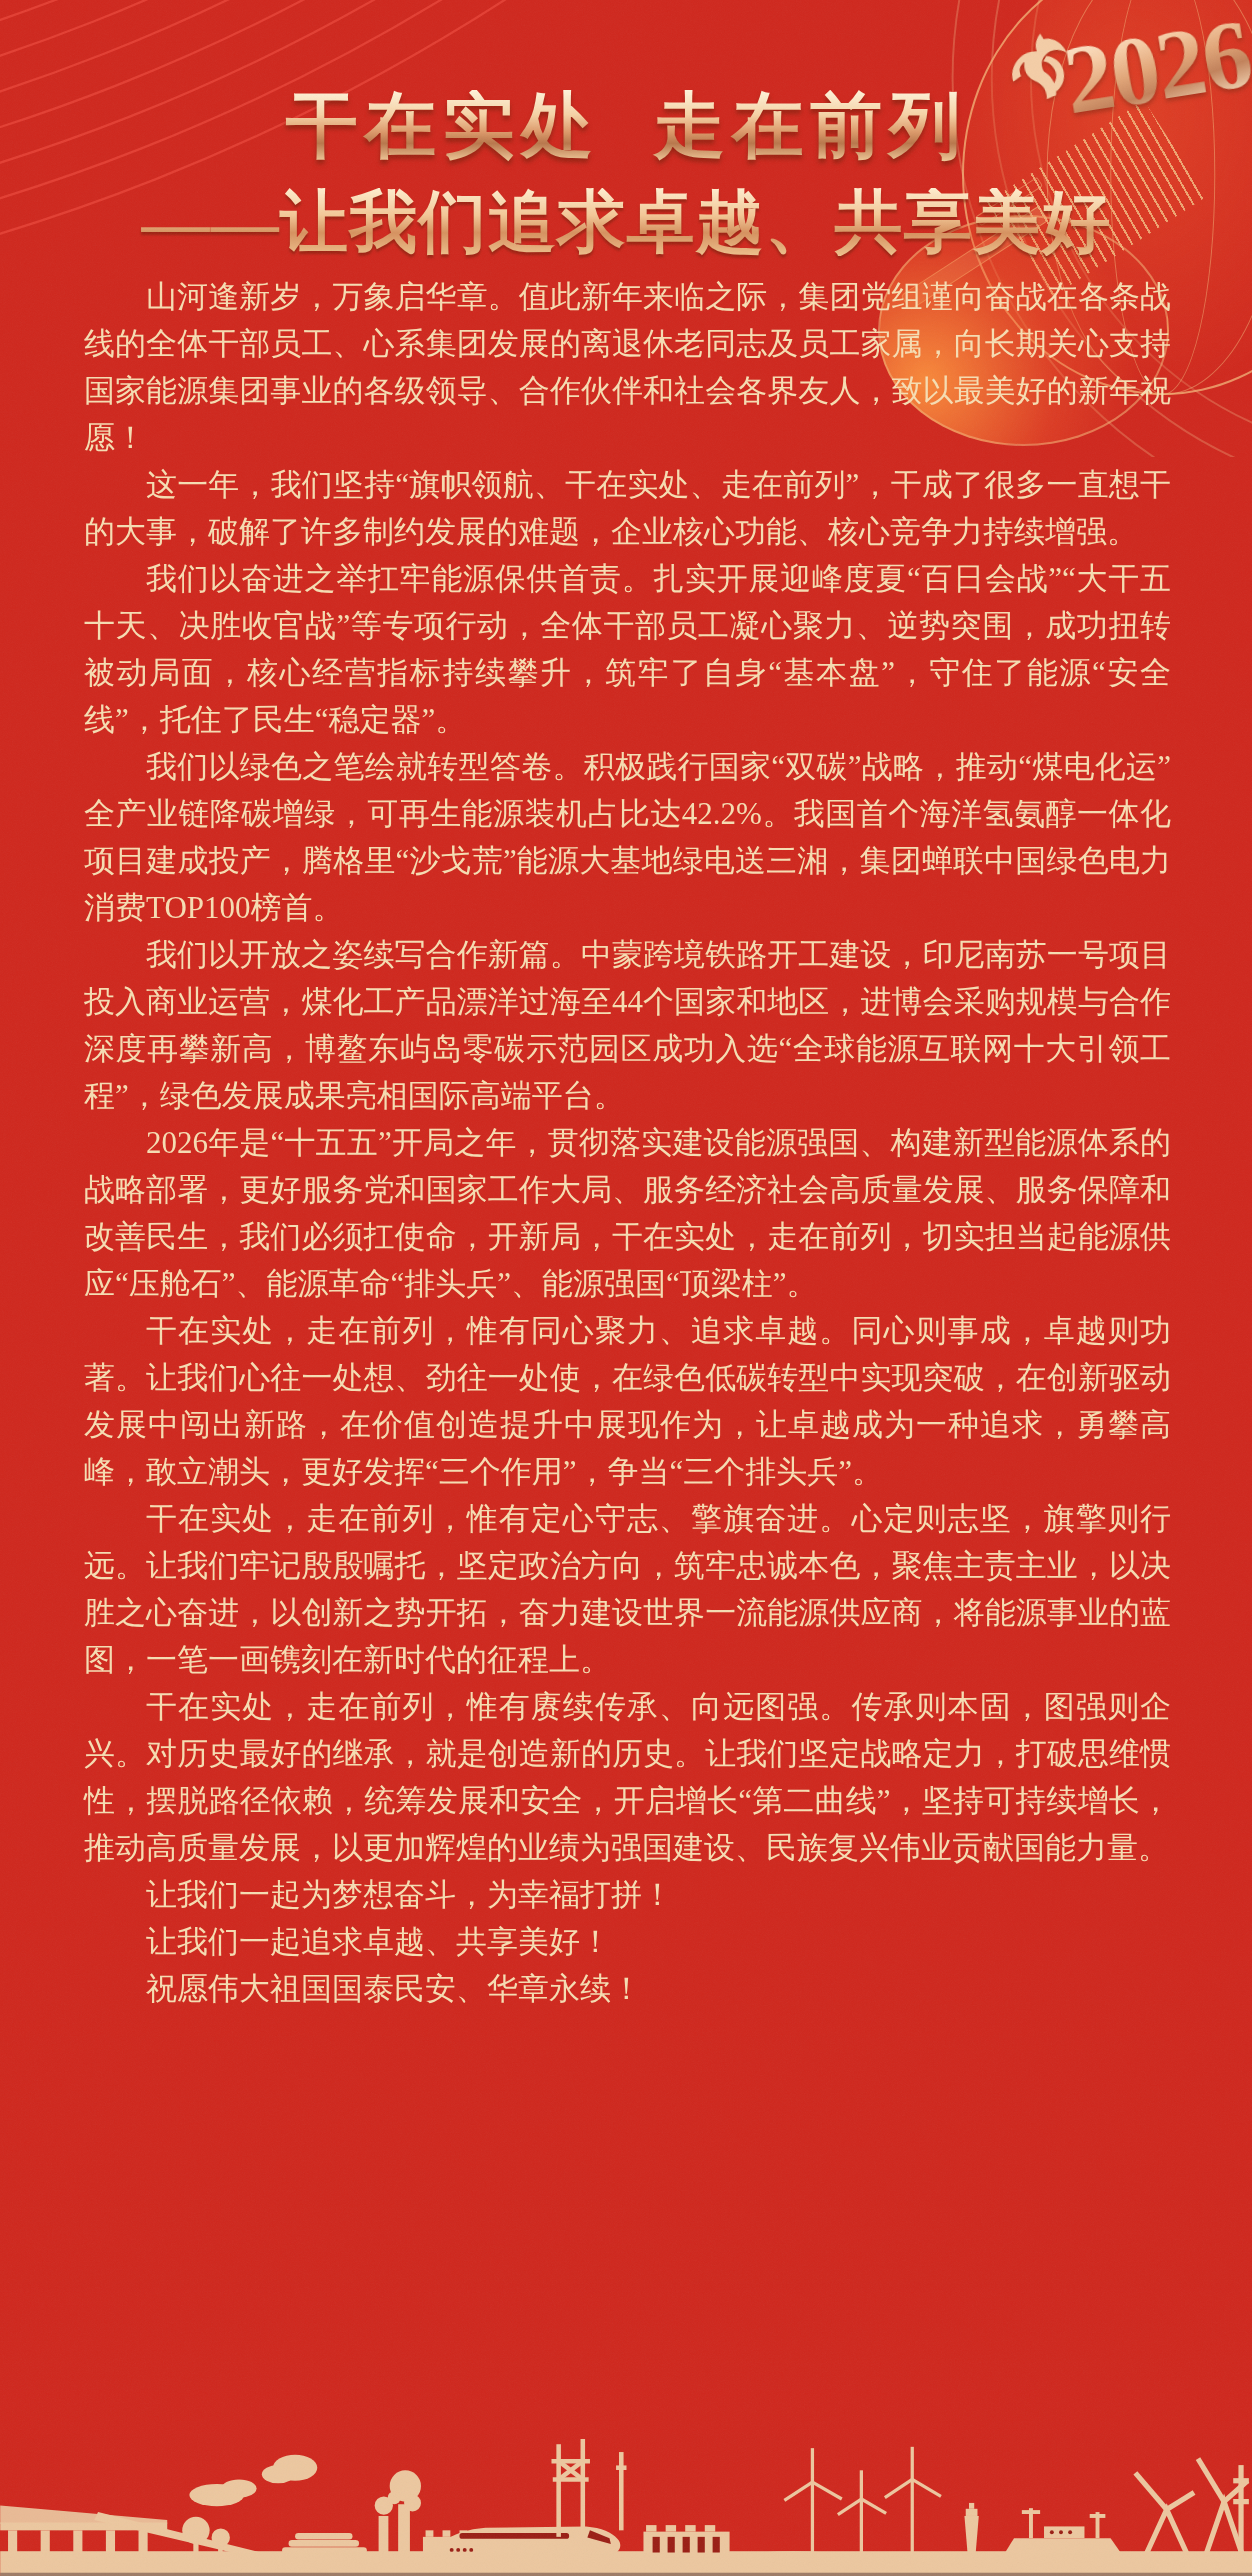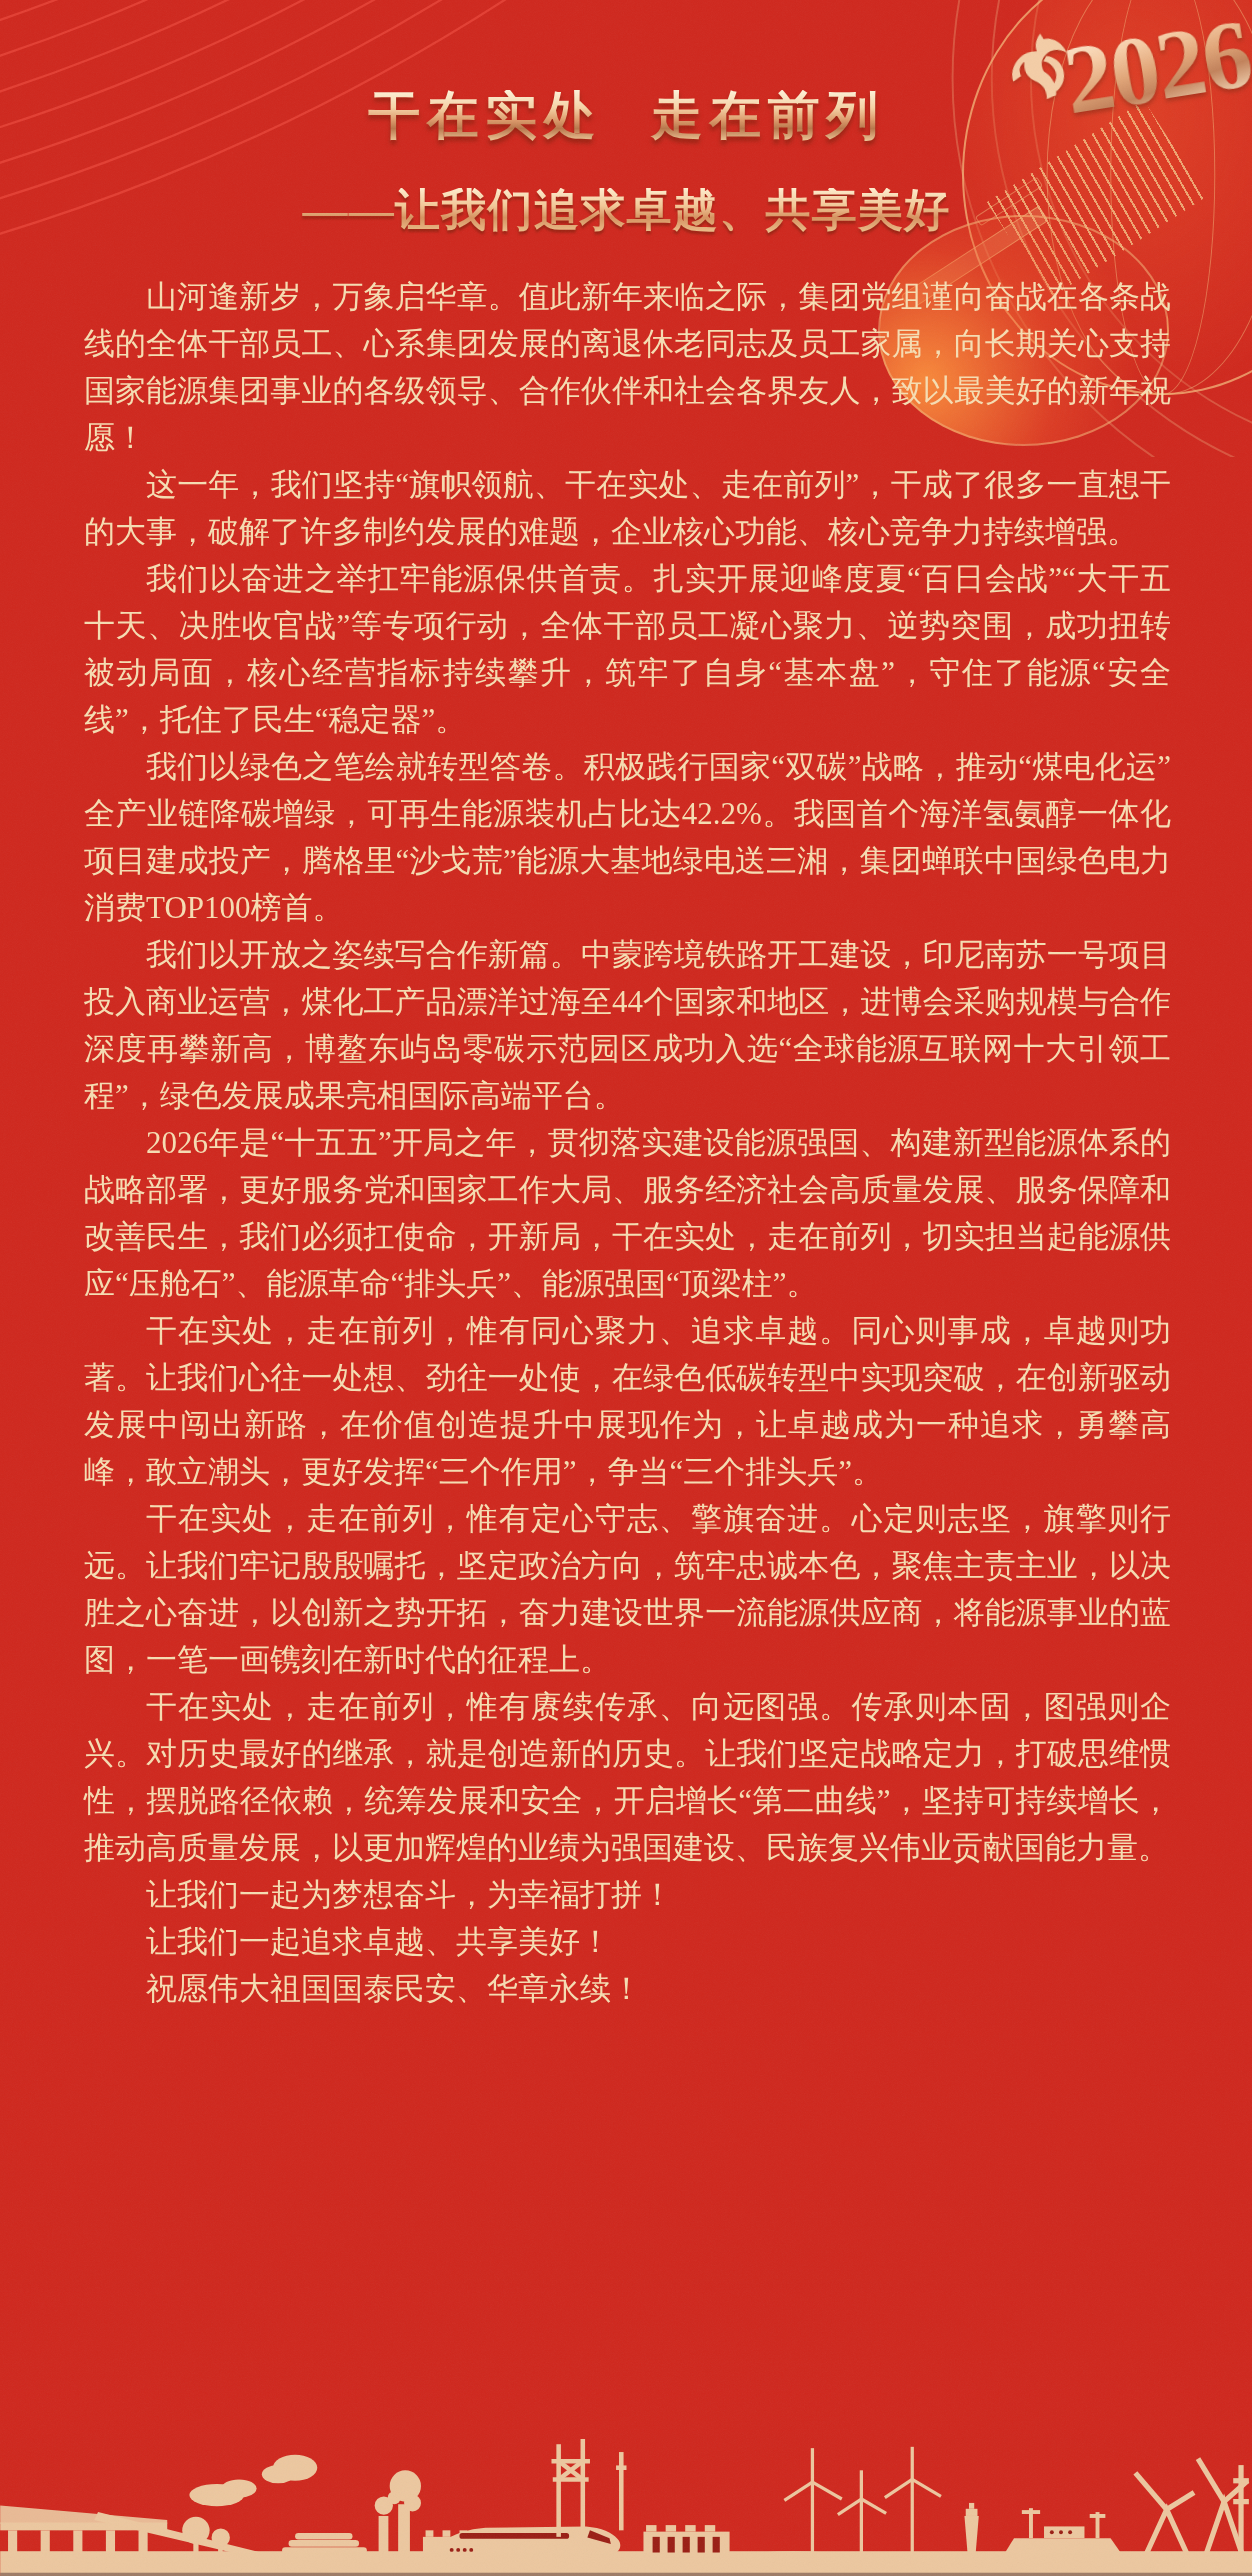--- a/index.html
+++ b/index.html
@@ -50,28 +50,28 @@
   .year-text{
     font-size:98px;line-height:1;font-weight:700;letter-spacing:-2.6px;
     background:linear-gradient(170deg,#ffeed8 5%,#f6cba4 30%,#e2a678 50%,#c2815a 68%,#f9debd 92%);
     -webkit-background-clip:text;background-clip:text;color:transparent;
     filter:drop-shadow(0 3.3px 2px rgba(120,40,15,.5));
   }
 
   
   .title{
     position:absolute;top:90px;left:0;width:100%;margin:0;text-align:center;
-    font-size:52px;line-height:1;font-weight:700;letter-spacing:6.5px;word-spacing:29px;
+    font-size:72px;line-height:1;font-weight:700;letter-spacing:6.5px;word-spacing:29px;
     background:linear-gradient(180deg,#fff3da 0%,#f6d3a6 34%,#dd9a6a 58%,#b8764a 74%,#f2cb9b 100%);
     -webkit-background-clip:text;background-clip:text;color:transparent;
     filter:drop-shadow(0 4.6px 2px rgba(110,30,8,.55));
   }
   .subtitle{
     position:absolute;top:188px;left:0;width:100%;margin:0;text-align:center;
-    font-size:45px;line-height:1;font-weight:700;letter-spacing:1.3px;
+    font-size:68px;line-height:1;font-weight:700;letter-spacing:1.3px;
     background:linear-gradient(180deg,#ffeecf 0%,#f3c796 40%,#d6915e 66%,#eec08c 100%);
     -webkit-background-clip:text;background-clip:text;color:transparent;
     filter:drop-shadow(0 3.3px 1.3px rgba(110,30,8,.5));
   }
 
   
   .letter{
     position:absolute;left:84px;right:82px;top:273px;
     color:#f6ddb2;font-size:31px;line-height:47px;
   }

